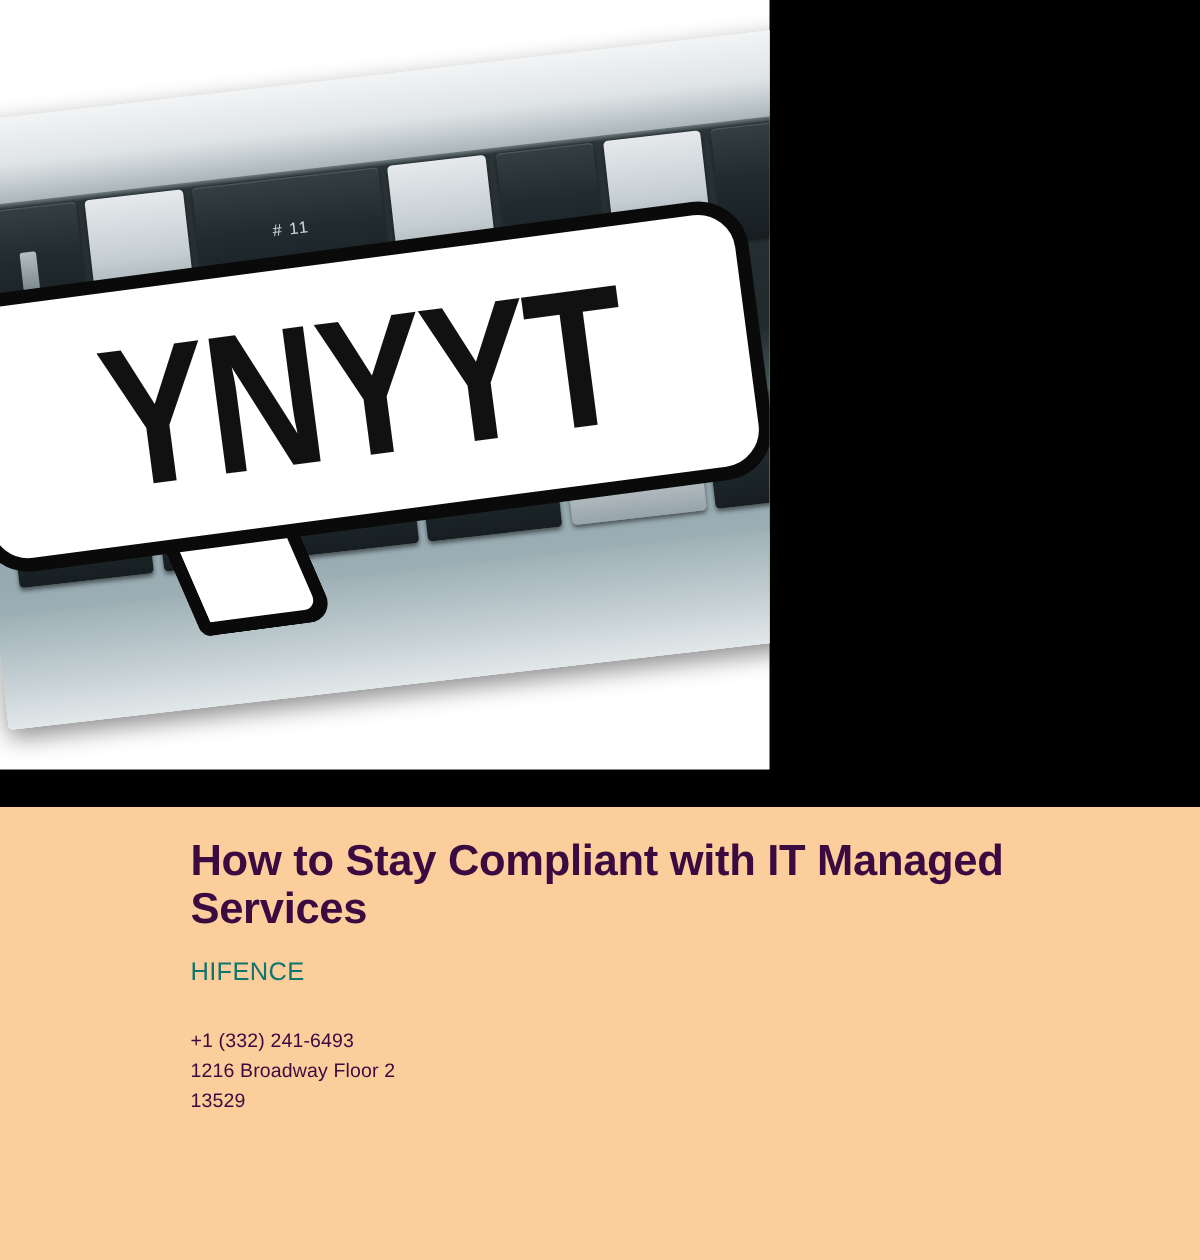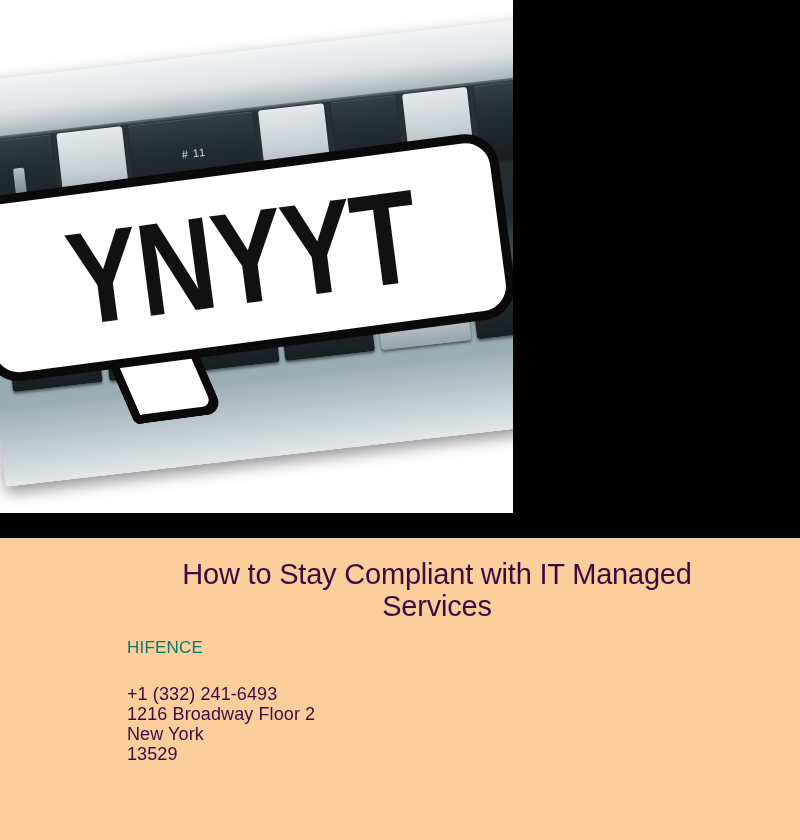--- a/index.html
+++ b/index.html
@@ -174,42 +174,41 @@
   }
   .info-inner {
     position:absolute;
     left:127px; top:20px;
     width:620px;
   }
   .article-title {
     color:#3b0a40;
     font-family:"Liberation Sans", sans-serif;
     font-size:29px;
-    font-weight:normal;
+    font-weight:bold;
     line-height:1.12;
     letter-spacing:-0.2px;
     margin:0 0 0 0;
-    text-align:center;
   }
   .brand-name {
     color:#0f766e;
     font-family:"Liberation Sans", sans-serif;
     font-size:17px;
     font-weight:normal;
     line-height:1.2;
     margin-top:15px;
     letter-spacing:.2px;
   }
   .contact-block {
     margin-top:26px;
   }
   .contact-line {
     color:#3b0a40;
     font-family:"Liberation Sans", sans-serif;
-    font-size:18px;
+    font-size:13px;
     line-height:20px;
     letter-spacing:.1px;
   }
   .source-url {
     color:#3b0a40;
     font-family:"Liberation Sans", sans-serif;
     font-size:10.5px;
     line-height:18px;
     margin-top:4px;
     letter-spacing:0;
@@ -271,21 +270,20 @@
   <div class="info-panel">
     <div class="info-inner">
 
       <h1 class="article-title">How to Stay Compliant with IT Managed Services</h1>
 
       <div class="brand-name">HIFENCE</div>
 
       <div class="contact-block">
         <div class="contact-line">+1 (332) 241-6493</div>
         <div class="contact-line">1216 Broadway Floor 2</div>
-        <div class="contact-line">New York</div>
         <div class="contact-line">13529</div>
       </div>
 
 
     </div>
   </div>
 
 </div>
 
 </body></html>

